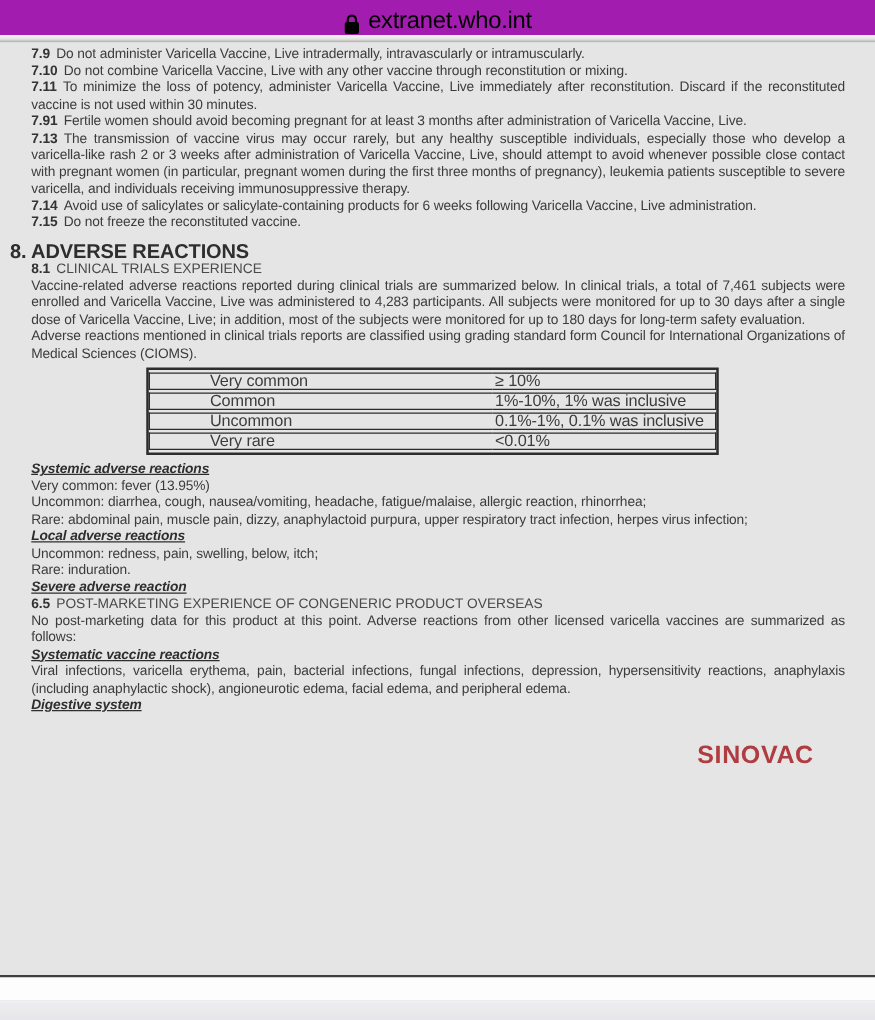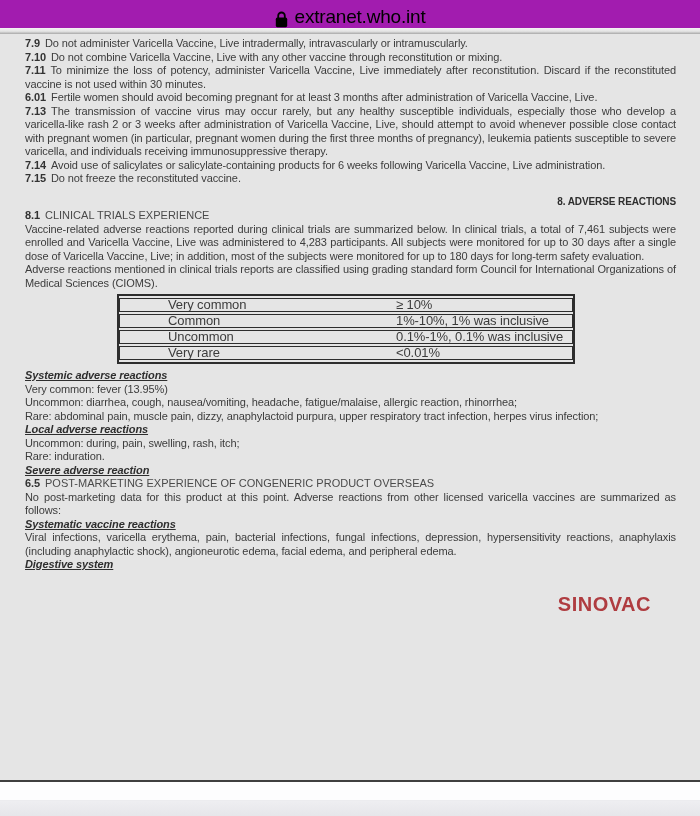--- a/index.html
+++ b/index.html
@@ -31,23 +31,23 @@
     color: #3c3c3c;
     font-size: 11px;
     line-height: 13.5px;
     text-align: justify;
     letter-spacing: -0.1px;
     overflow: hidden;
   }
   .page p { margin: 0; }
   .num { font-weight: bold; color: #333; margin-right: 5px; }
   .section-heading {
-    font-weight: bold; color: #2e2e2e; font-size: 10px;
+    font-weight: bold; color: #2e2e2e; font-size: 16px;
     margin-left: -17px !important; margin-top: 9px !important; margin-bottom: 1px !important;
-    text-align: right;
+    text-align: left;
   }
   .sub-title { color: #4a4a4a; letter-spacing: 0; }
   .subhead {
     font-weight: bold; font-style: italic; text-decoration: underline;
     color: #2e2e2e; text-align: left;
   }
 
   
   .freq-table {
     border-collapse: separate; border-spacing: 0 2px;
@@ -88,21 +88,21 @@
   </span>
   <span class="url-text">extranet.who.int</span>
 </header>
 <div class="chrome-shadow"></div>
 
 <main class="page">
 
   <p class="item"><b class="num">7.9</b><span>Do not administer Varicella Vaccine, Live intradermally, intravascularly or intramuscularly.</span></p>
   <p class="item"><b class="num">7.10</b><span>Do not combine Varicella Vaccine, Live with any other vaccine through reconstitution or mixing.</span></p>
   <p class="item"><b class="num">7.11</b><span>To minimize the loss of potency, administer Varicella Vaccine, Live immediately after reconstitution. Discard if the reconstituted vaccine is not used within 30 minutes.</span></p>
-  <p class="item"><b class="num">6.01</b><span>Fertile women should avoid becoming pregnant for at least 3 months after administration of Varicella Vaccine, Live.</span></p>
+  <p class="item"><b class="num">7.91</b><span>Fertile women should avoid becoming pregnant for at least 3 months after administration of Varicella Vaccine, Live.</span></p>
   <p class="item"><b class="num">7.13</b><span>The transmission of vaccine virus may occur rarely, but any healthy susceptible individuals, especially those who develop a varicella-like rash 2 or 3 weeks after administration of Varicella Vaccine, Live, should attempt to avoid whenever possible close contact with pregnant women (in particular, pregnant women during the first three months of pregnancy), leukemia patients susceptible to severe varicella, and individuals receiving immunosuppressive therapy.</span></p>
   <p class="item"><b class="num">7.14</b><span>Avoid use of salicylates or salicylate-containing products for 6 weeks following Varicella Vaccine, Live administration.</span></p>
   <p class="item"><b class="num">7.15</b><span>Do not freeze the reconstituted vaccine.</span></p>
 
   <p class="section-heading">8. ADVERSE REACTIONS</p>
 
   <p class="item"><b class="num">8.1</b><span class="sub-title">CLINICAL TRIALS EXPERIENCE</span></p>
   <p>Vaccine-related adverse reactions reported during clinical trials are summarized below. In clinical trials, a total of 7,461 subjects were enrolled and Varicella Vaccine, Live was administered to 4,283 participants. All subjects were monitored for up to 30 days after a single dose of Varicella Vaccine, Live; in addition, most of the subjects were monitored for up to 180 days for long-term safety evaluation.</p>
   <p>Adverse reactions mentioned in clinical trials reports are classified using grading standard form Council for International Organizations of Medical Sciences (CIOMS).</p>
 
@@ -126,21 +126,21 @@
       </tr>
     </tbody>
   </table>
 
   <p class="subhead">Systemic adverse reactions</p>
   <p>Very common: fever (13.95%)</p>
   <p>Uncommon: diarrhea, cough, nausea/vomiting, headache, fatigue/malaise, allergic reaction, rhinorrhea;</p>
   <p>Rare: abdominal pain, muscle pain, dizzy, anaphylactoid purpura, upper respiratory tract infection, herpes virus infection;</p>
 
   <p class="subhead">Local adverse reactions</p>
-  <p>Uncommon: during, pain, swelling, rash, itch;</p>
+  <p>Uncommon: redness, pain, swelling, below, itch;</p>
   <p>Rare: induration.</p>
 
   <p class="subhead">Severe adverse reaction</p>
 
   <p class="item"><b class="num">6.5</b><span class="sub-title">POST-MARKETING EXPERIENCE OF CONGENERIC PRODUCT OVERSEAS</span></p>
   <p>No post-marketing data for this product at this point. Adverse reactions from other licensed varicella vaccines are summarized as follows:</p>
 
   <p class="subhead">Systematic vaccine reactions</p>
   <p>Viral infections, varicella erythema, pain, bacterial infections, fungal infections, depression, hypersensitivity reactions, anaphylaxis (including anaphylactic shock), angioneurotic edema, facial edema, and peripheral edema.</p>
 

